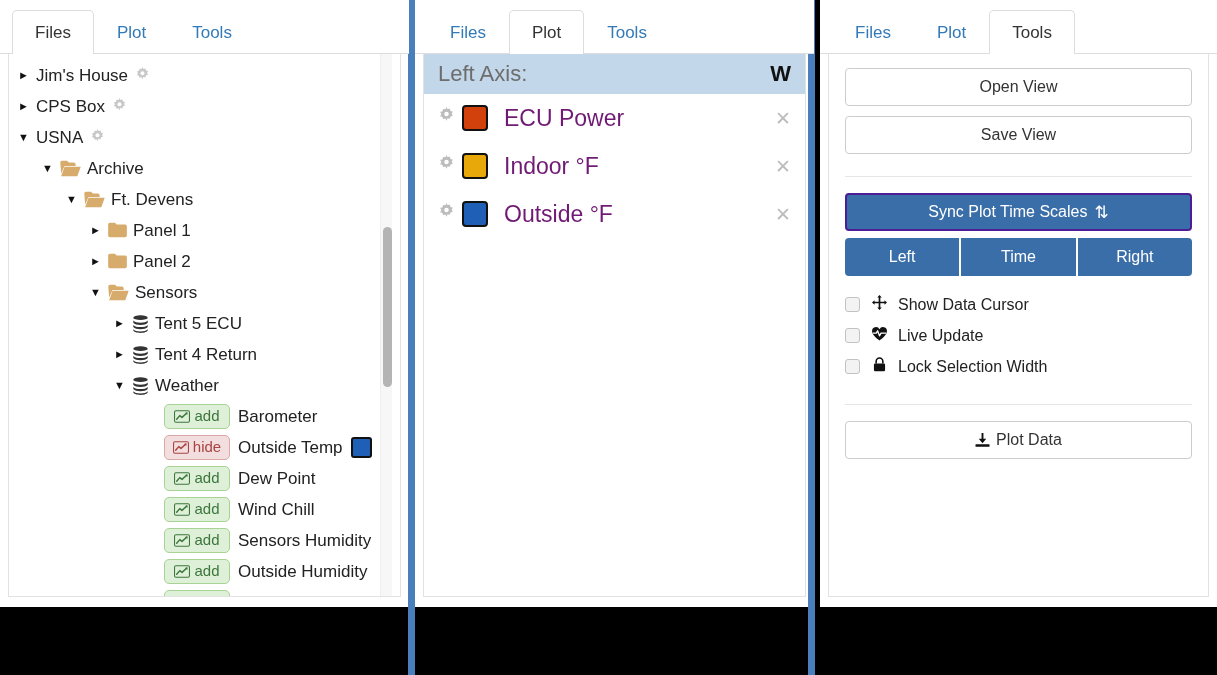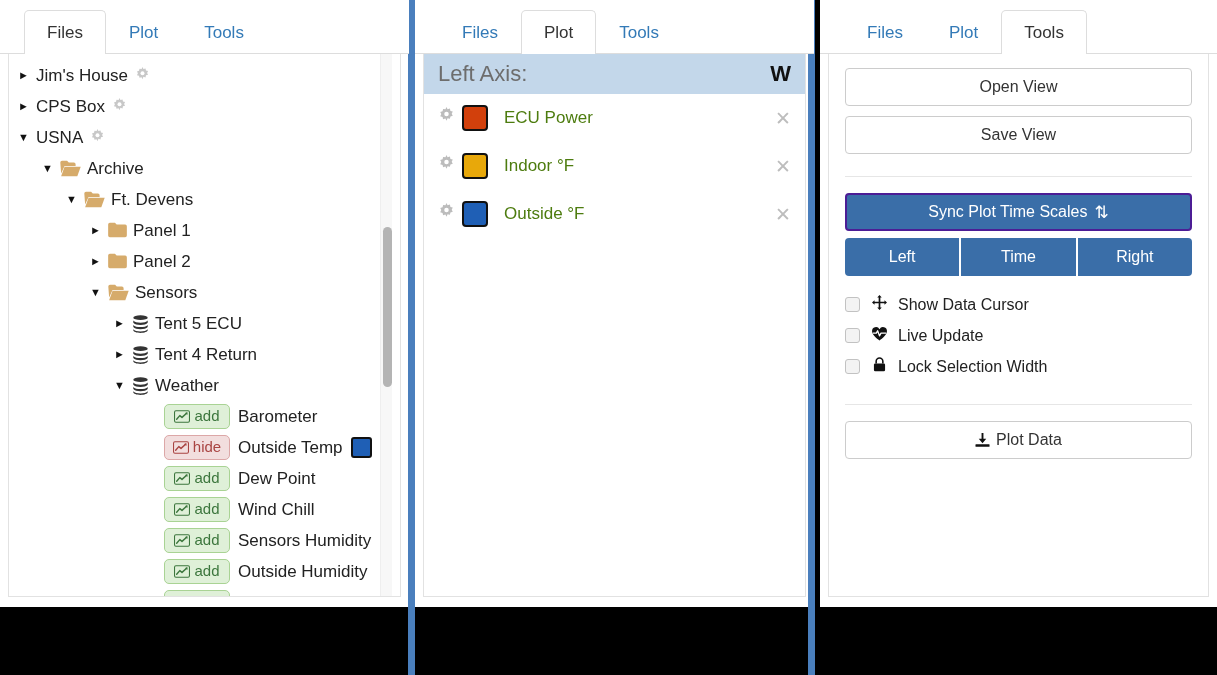--- a/index.html
+++ b/index.html
@@ -23,21 +23,21 @@
   .splitter {
     position:absolute; top:0; height:675px; width:7px;
     background:#4a7fbd;
   }
   #splitter-1 { left:408px; }
   #splitter-2 { left:808px; }
 
   
   .tabbar {
     display:flex; align-items:flex-end;
-    height:54px; padding-left:24px;
+    height:54px; padding-left:12px;
     border-bottom:1px solid #ddd;
     background:#fff;
     flex:0 0 auto;
     position:relative; z-index:2;
   }
   .tab {
     font-size:17px; color:#337ab7;
     padding:12px 22px 11px 22px;
     line-height:1.2;
     border:1px solid transparent;
@@ -133,21 +133,21 @@
   .series-row {
     display:flex; align-items:center;
     height:48px; padding:0 14px;
     background:#fff;
   }
   .series-gear { color:#b9b9b9; font-size:17px; width:24px; flex:0 0 24px; }
   .series-swatch {
     width:26px; height:26px; border-radius:4px;
     border:2px solid #111; flex:0 0 26px; margin-right:16px;
   }
-  .series-name { flex:1 1 auto; font-size:17px; color:#4d7c0f; }
+  .series-name { flex:1 1 auto; font-size:23px; color:#701a75; }
   .series-close { color:#bdbdbd; font-size:19px; cursor:pointer; }
 
   
   .tools-inner { padding:14px 16px 0 16px; }
   .btn-plain {
     display:block; width:100%; height:38px;
     background:#fff; border:1px solid #ccc; border-radius:4px;
     font-size:16px; color:#333; margin-bottom:10px;
     font-family:inherit; cursor:pointer;
     display:flex; align-items:center; justify-content:center; gap:6px;

